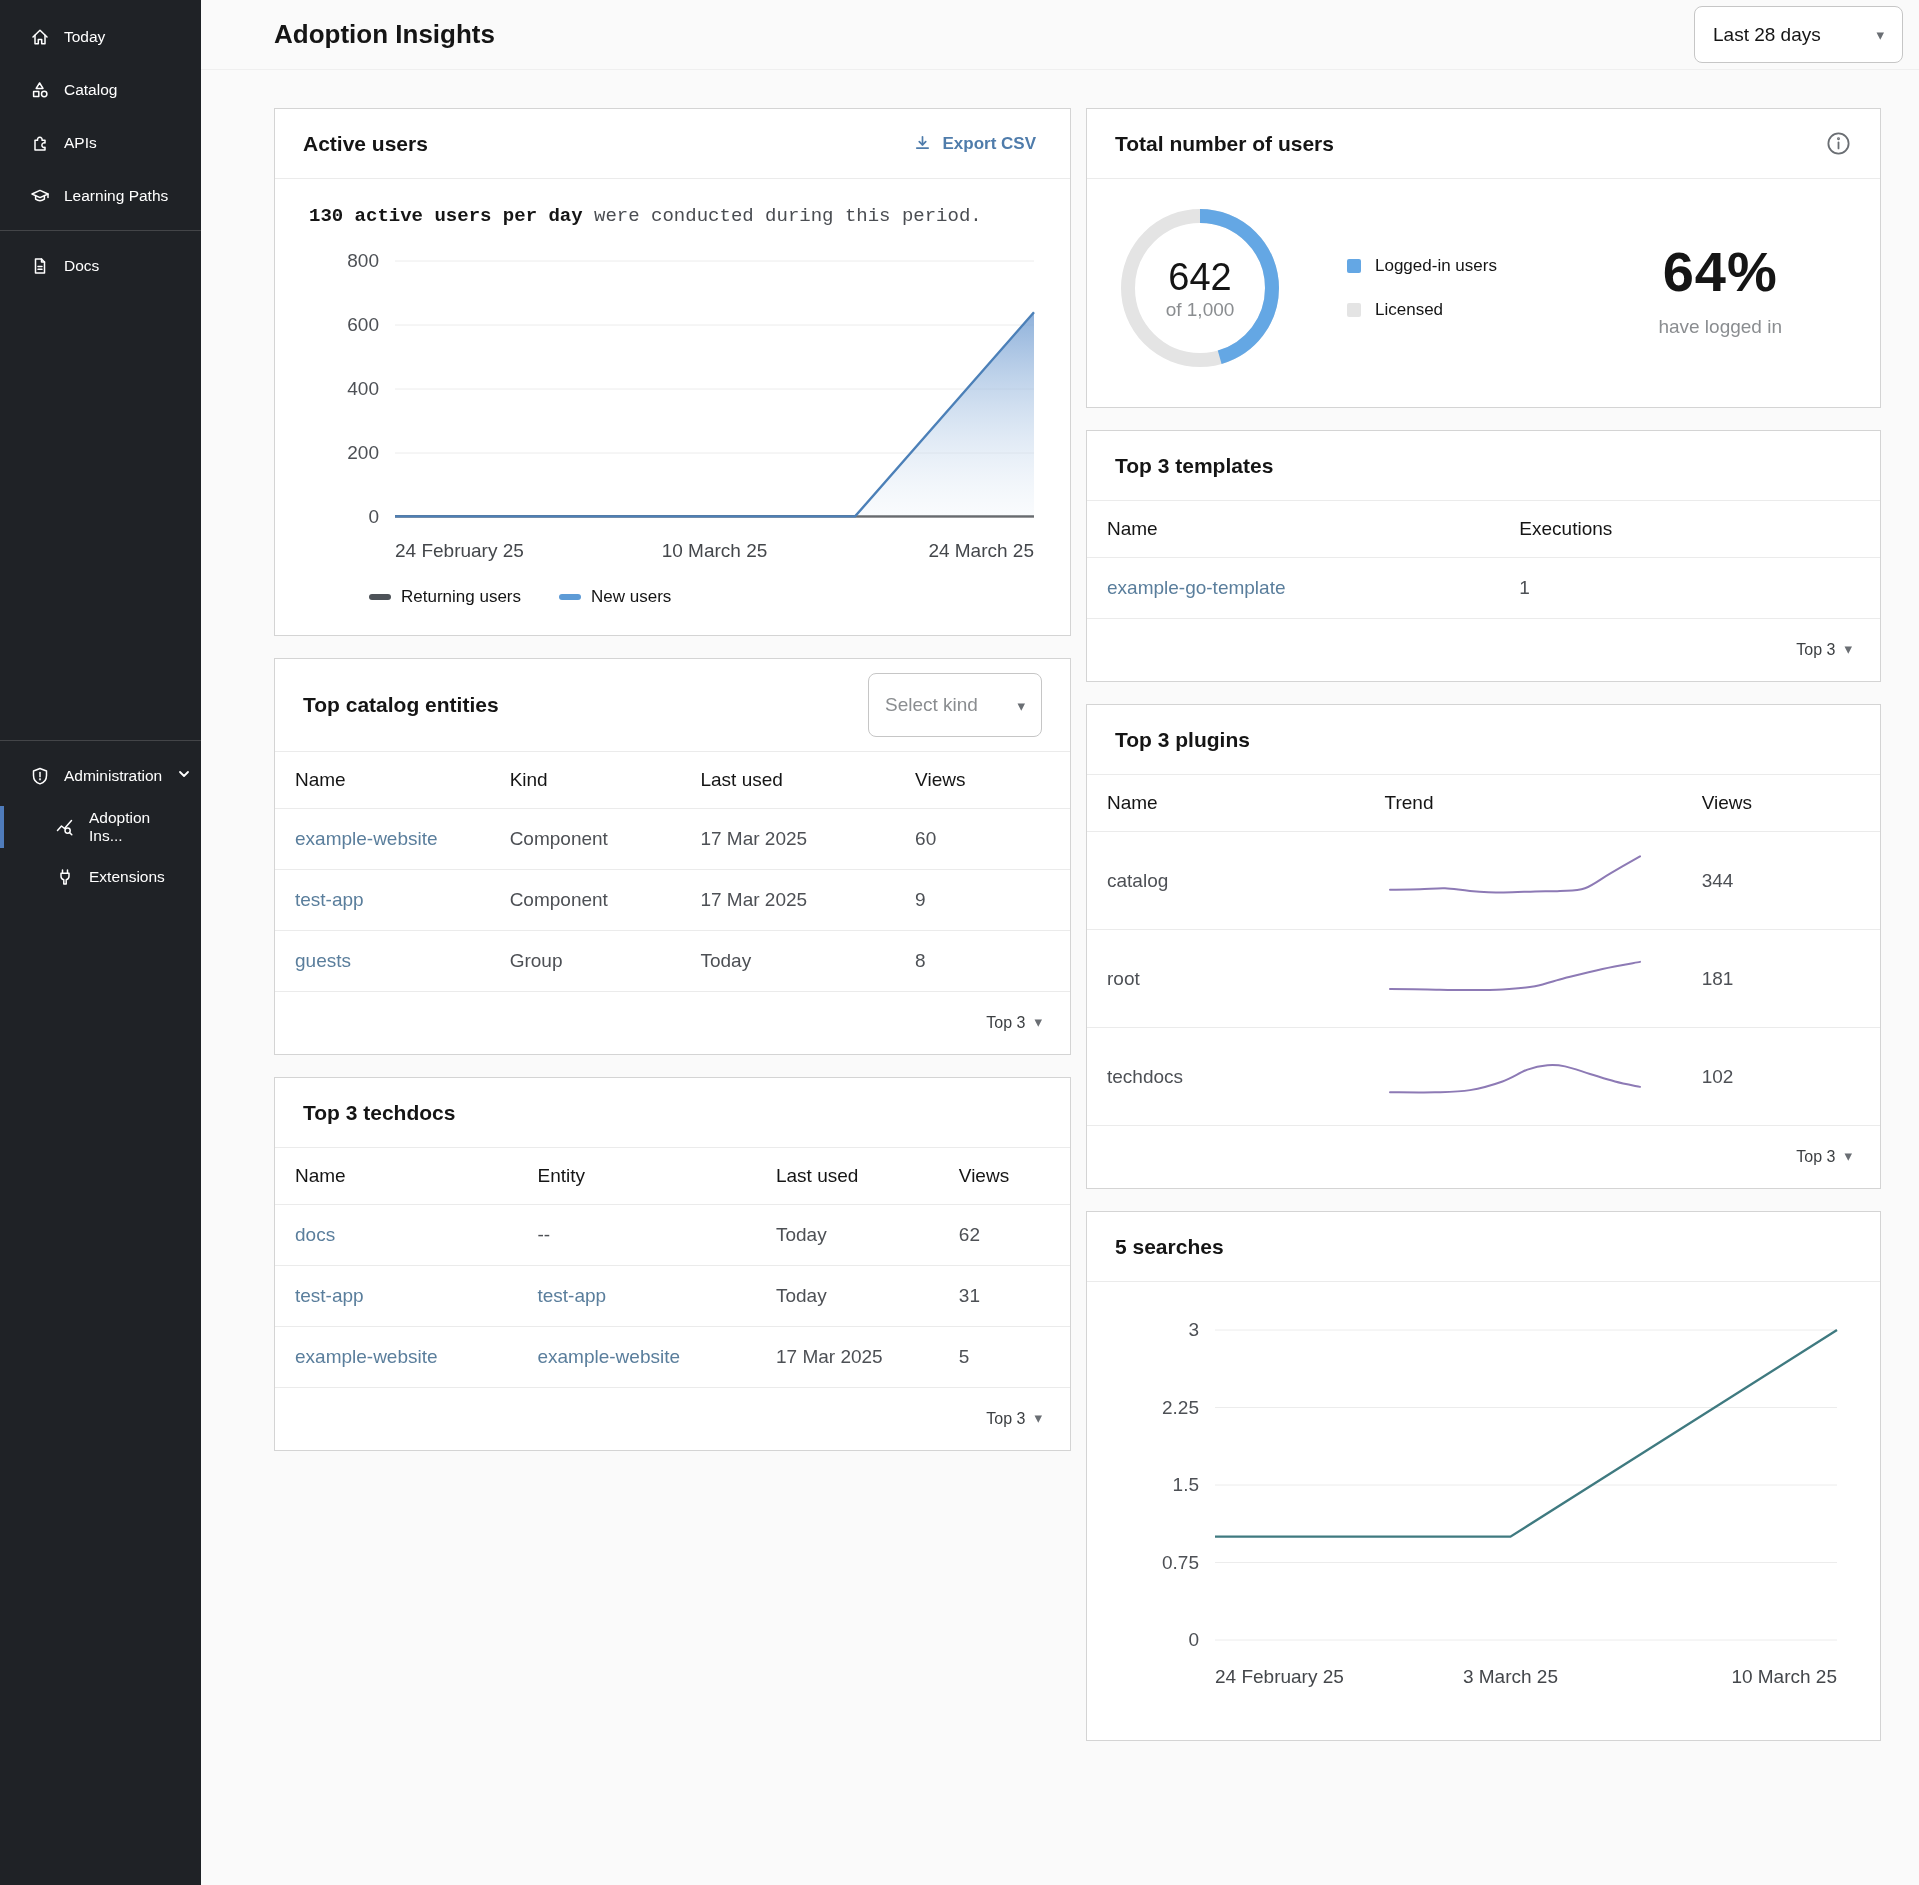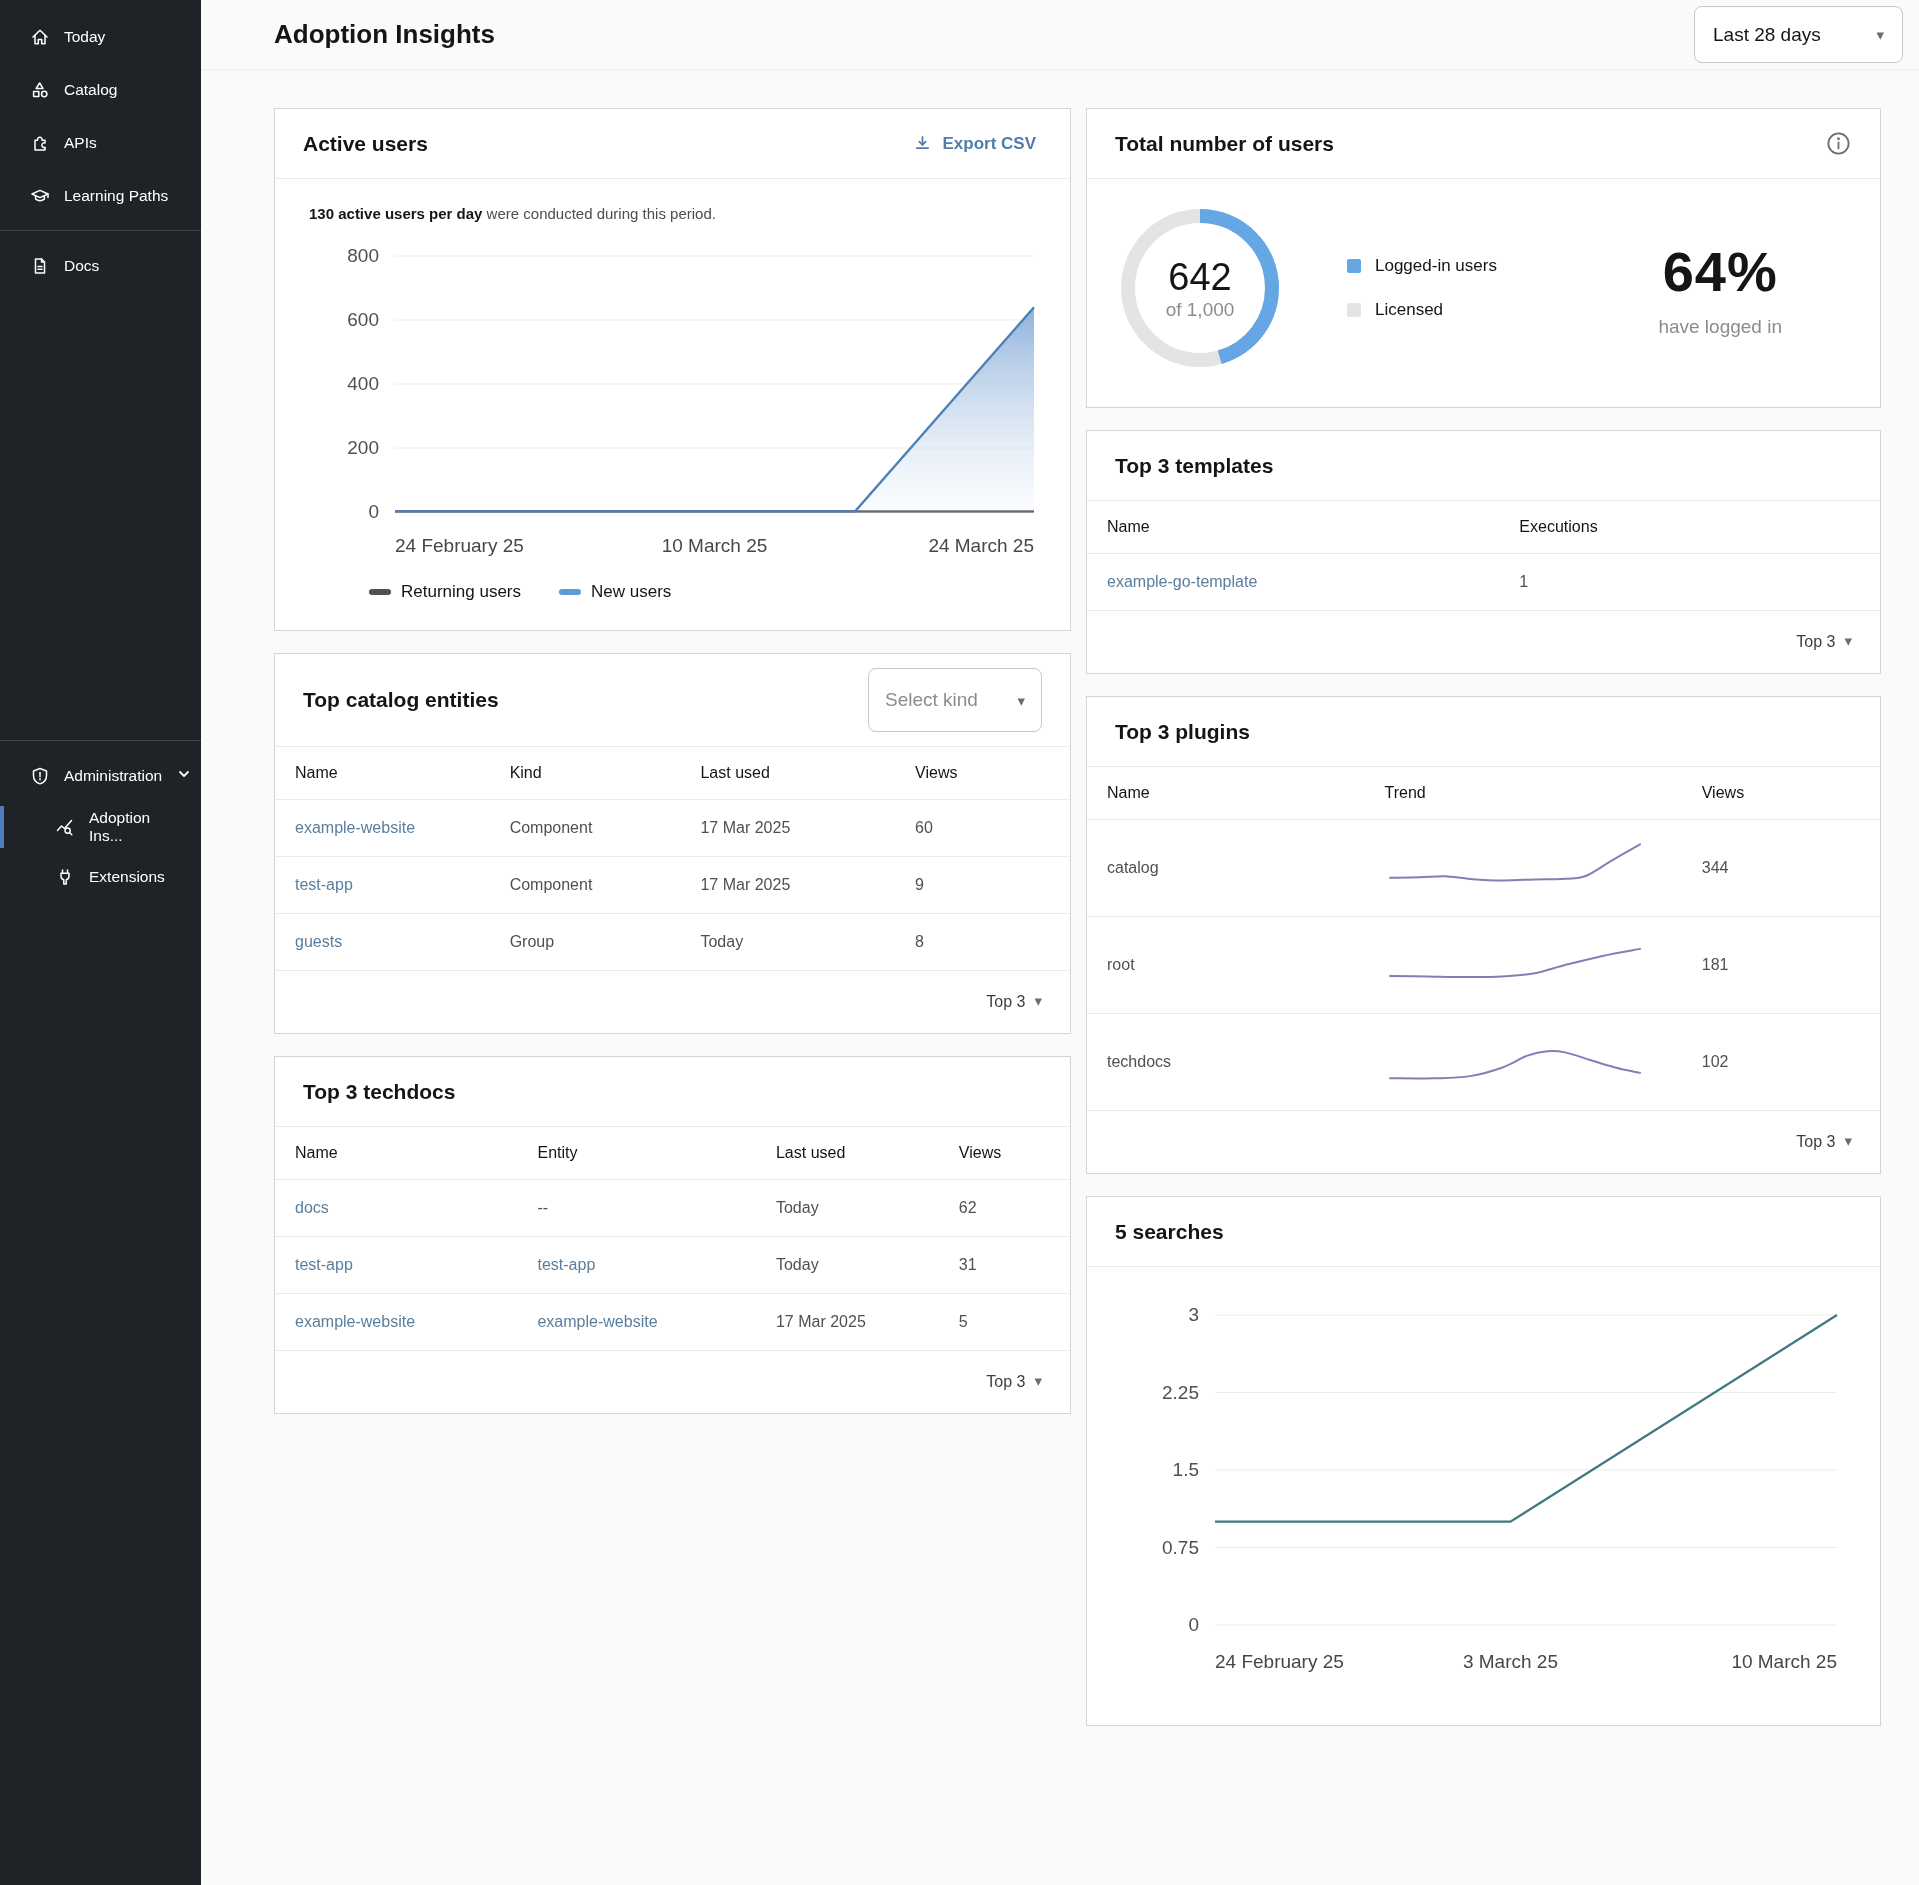--- a/index.html
+++ b/index.html
@@ -36,29 +36,29 @@
   .card{background:#fff;border:1px solid #d4d4d4;border-radius:0;}
   .card-header{display:flex;align-items:center;justify-content:space-between;padding:14px 28px;min-height:70px;border-bottom:1px solid #ebebeb;}
   .card-title{font-size:21px;font-weight:700;color:#151515;}
   .card-body{padding:26px 28px 28px;}
 
   .export-btn{display:flex;align-items:flex-start;gap:10px;color:#4f7cab;font-size:17px;cursor:pointer;background:none;border:none;font-family:inherit;font-weight:bold;}
   .export-btn svg{width:19px;height:19px;stroke:#4f7cab;fill:none;stroke-width:1.8;stroke-linecap:round;stroke-linejoin:round;}
   .info-btn svg{width:27px;height:27px;stroke:#6a6e73;fill:none;stroke-width:1.6;stroke-linecap:round;}
   .info-btn{background:none;border:none;cursor:pointer;display:flex;padding:0;}
 
-  .chart-desc{font-size:15px;color:#4a4d52;margin:0 6px 18px 6px;}
+  .chart-desc{font-size:19px;color:#4a4d52;margin:0 6px 18px 6px;font-family:Liberation Mono, monospace;}
   .chart-desc b{color:#151515;}
 
   .chart-legend{display:flex;gap:38px;margin:8px 0 0 66px;font-size:17px;color:#151515;align-items:center;}
   .legend-item{display:flex;align-items:center;}
   .legend-line{width:22px;height:6px;border-radius:3px;margin-right:10px;}
   .legend-sq{width:14px;height:14px;border-radius:2px;margin-right:14px;}
 
-  table.data{width:100%;border-collapse:collapse;font-size:16px;table-layout:fixed;}
+  table.data{width:100%;border-collapse:collapse;font-size:19px;table-layout:fixed;}
   table.data th{text-align:left;font-weight:500;color:#151515;padding:17px 20px;border-bottom:1px solid #ebebeb;}
   table.data td{padding:19px 20px;border-bottom:1px solid #ebebeb;color:#4d5055;}
   table.data tr.spark-row td{padding:14px 20px;}
   a.link{color:#5a7e9c;text-decoration:none;cursor:pointer;}
   .tfooter{display:flex;justify-content:flex-end;gap:9px;padding:22px 28px;font-size:16px;color:#3c3f42;cursor:pointer;}
 
   
   .donut-row{display:flex;align-items:center;padding:24px 28px 34px;}
   .donut-legend{margin-left:62px;display:flex;flex-direction:column;gap:24px;font-size:17px;color:#151515;}
   .stat-block{margin-left:auto;margin-right:70px;text-align:center;}

